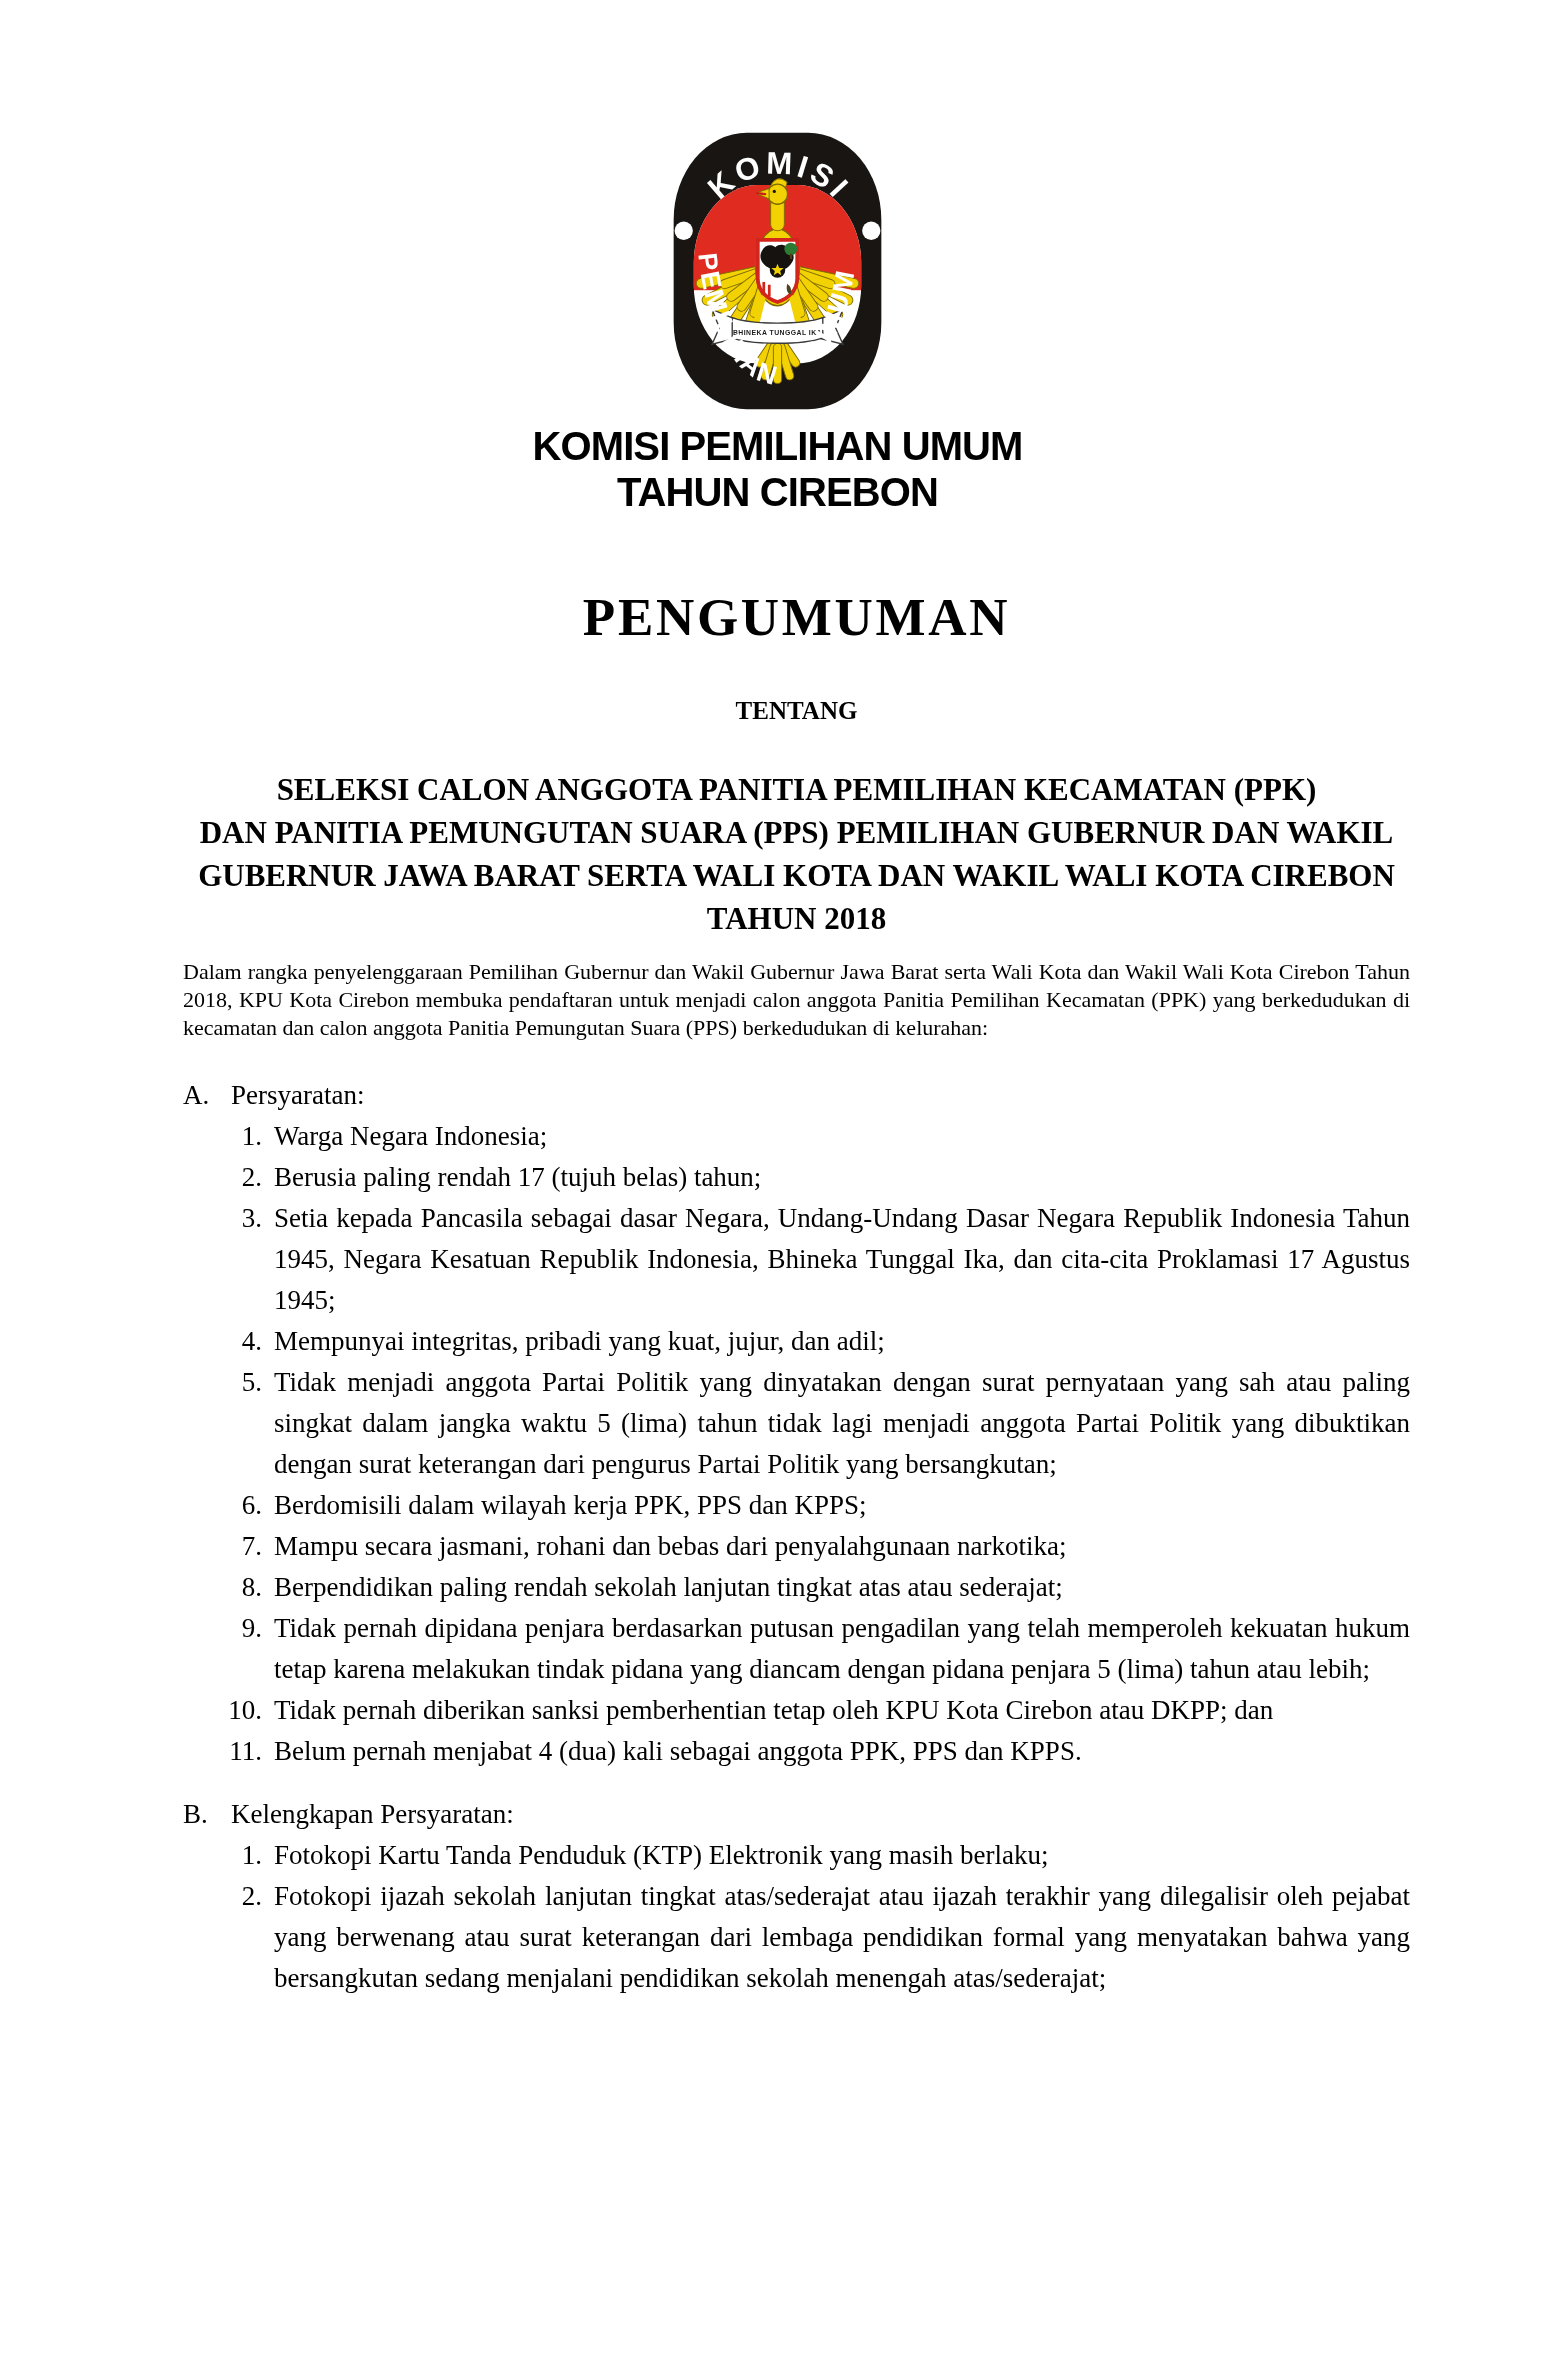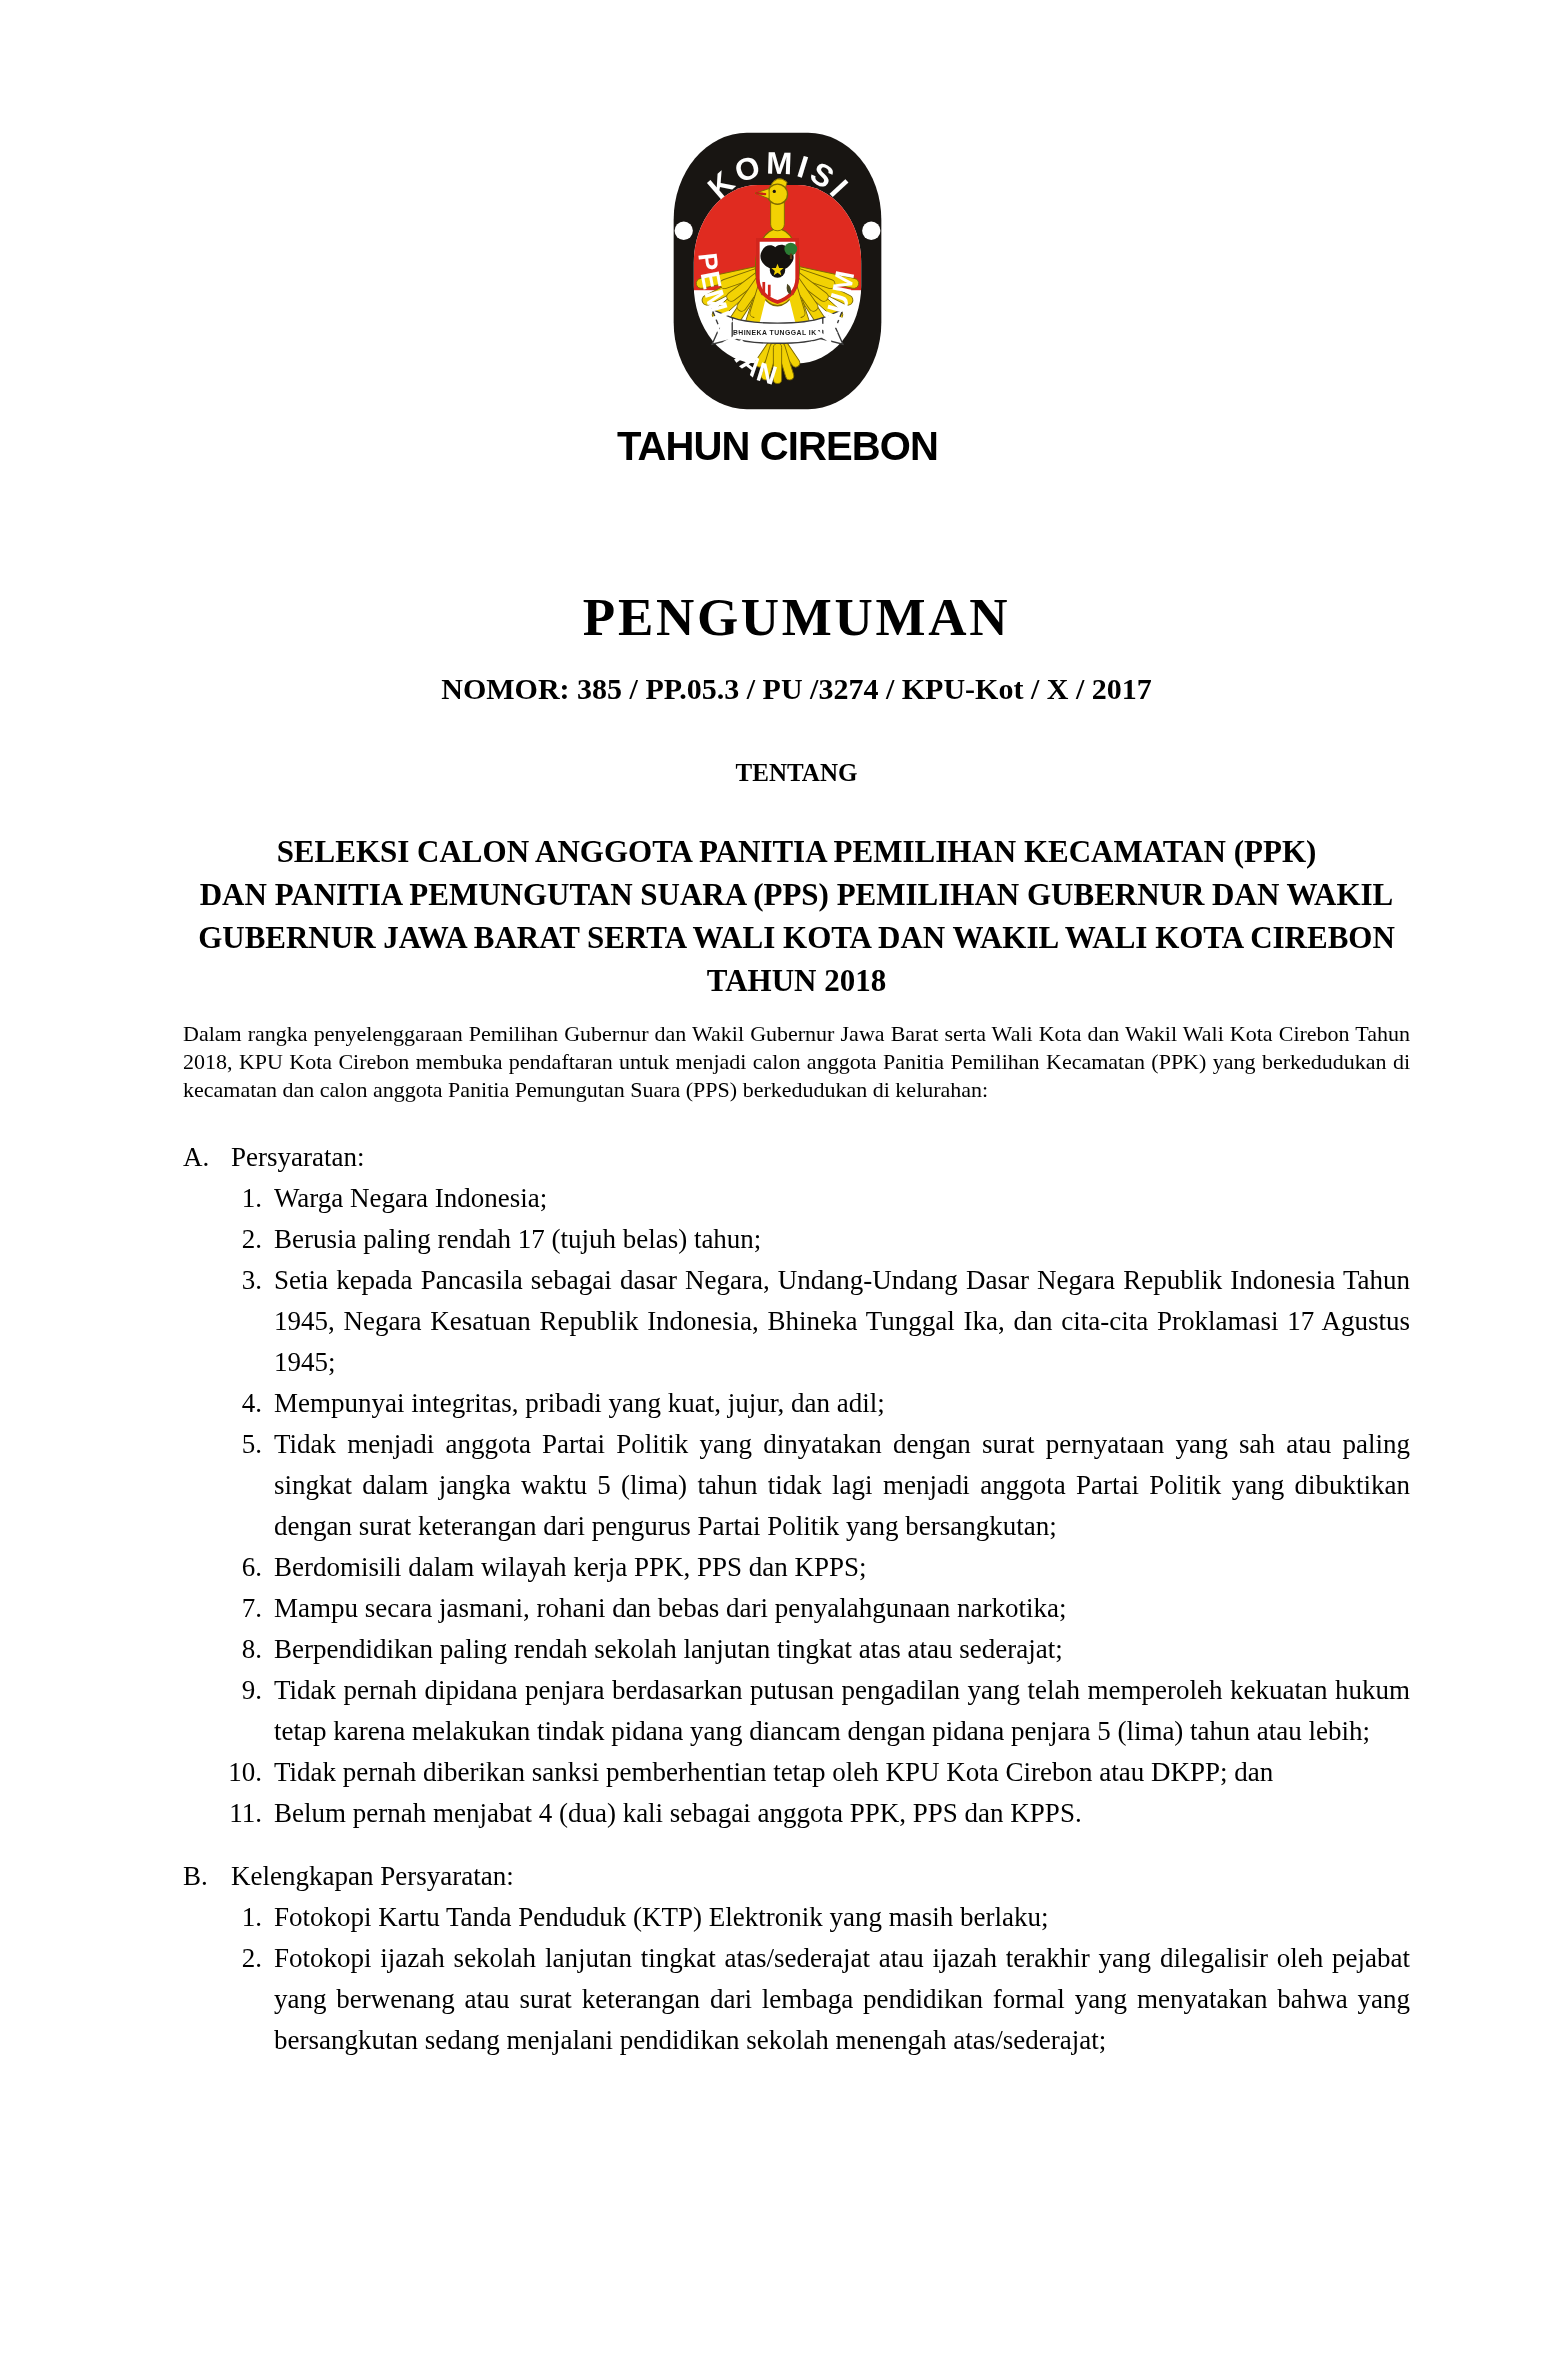--- a/index.html
+++ b/index.html
@@ -140,28 +140,28 @@
       </text>
       <text font-family="Liberation Sans, sans-serif" font-weight="bold" font-size="29" fill="#ffffff" letter-spacing="2">
         <textPath href="#botArc" startOffset="28%" text-anchor="middle">PEMILIHAN</textPath>
       </text>
       <text font-family="Liberation Sans, sans-serif" font-weight="bold" font-size="29" fill="#ffffff" letter-spacing="2">
         <textPath href="#botArc" startOffset="77%" text-anchor="middle">UMUM</textPath>
       </text>
     </svg>
 
     <div class="org-block">
+      <div class="org-line">KOMISI PEMILIHAN UMUM</div>
       <div class="org-line">TAHUN CIREBON</div>
     </div>
   </div>
 
   <div class="content">
     <div class="spacer-top"></div>
     <h1 class="doc-title">PENGUMUMAN</h1>
-    <div class="doc-number">NOMOR: 385 / PP.05.3 / PU /3274 / KPU-Kot / X / 2017</div>
     <div class="about-label">TENTANG</div>
     <div class="subject-block">
         <div class="subject-line">SELEKSI CALON ANGGOTA PANITIA PEMILIHAN KECAMATAN (PPK)</div>
         <div class="subject-line">DAN PANITIA PEMUNGUTAN SUARA (PPS) PEMILIHAN GUBERNUR DAN WAKIL</div>
         <div class="subject-line">GUBERNUR JAWA BARAT SERTA WALI KOTA DAN WAKIL WALI KOTA CIREBON</div>
         <div class="subject-line">TAHUN 2018</div>
       </div>
     <p class="intro">Dalam rangka penyelenggaraan Pemilihan Gubernur dan Wakil Gubernur Jawa Barat serta Wali Kota dan Wakil Wali Kota Cirebon Tahun 2018, KPU Kota Cirebon membuka pendaftaran untuk menjadi calon anggota Panitia Pemilihan Kecamatan (PPK) yang berkedudukan di kecamatan dan calon anggota Panitia Pemungutan Suara (PPS) berkedudukan di kelurahan:</p>
     <div id="sections">
         <section class="section">

